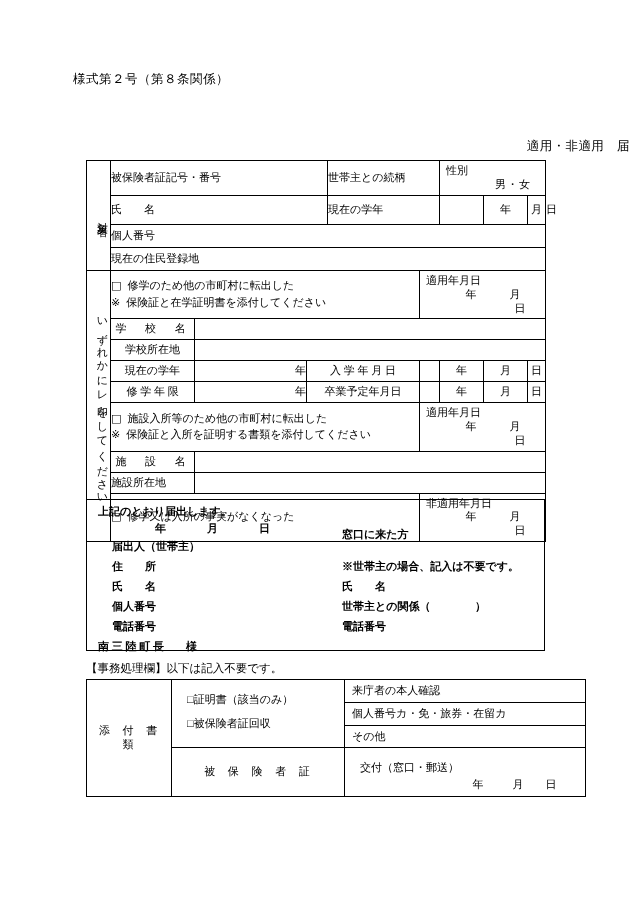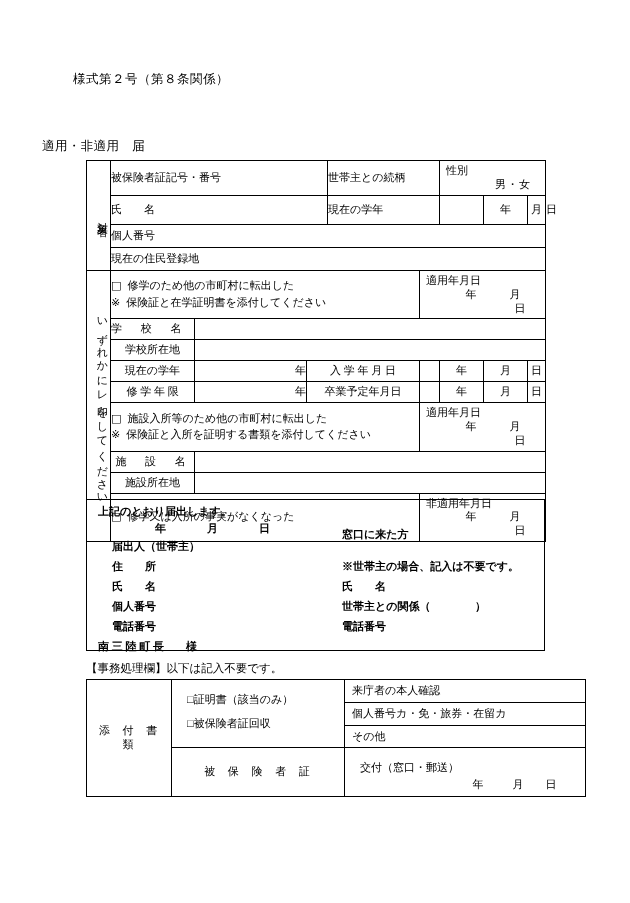--- a/index.html
+++ b/index.html
@@ -8,21 +8,21 @@
     font-family:"Liberation Serif","DejaVu Serif",serif;
     color:#000;
     position:relative;
     overflow:hidden;
   }
   .page{position:absolute;left:0;top:0;width:630px;height:903px;}
 
   .form-no{position:absolute;left:73px;top:71px;font-size:12.5px;letter-spacing:.5px;}
 
   .title1{position:absolute;left:0;top:118px;width:630px;text-align:center;font-size:12.5px;letter-spacing:.4px;padding-left:42px;box-sizing:border-box;}
-  .title2{position:absolute;left:0;top:138px;width:630px;text-align:left;font-size:12.5px;letter-spacing:.4px;padding-left:42px;box-sizing:border-box;}
+  .title2{position:absolute;left:0;top:138px;width:630px;text-align:right;font-size:12.5px;letter-spacing:.4px;padding-left:42px;box-sizing:border-box;}
 
   table.frm{border-collapse:collapse;table-layout:fixed;}
   table.frm td{border:1px solid #000;font-size:11px;padding:0;vertical-align:middle;line-height:1.25;}
 
   
   #main-table{position:absolute;left:86px;top:160px;width:459px;}
 
   .vlabel{
     writing-mode:vertical-rl;
     text-orientation:upright;
@@ -145,21 +145,21 @@
       </td>
       <td colspan="4">
         <div class="cellpad-s" style="padding-bottom:0">適用年月日</div>
         <div class="dateline">
           <span class="d-y">年</span><span class="d-m">月</span><span class="d-d">日</span>
         </div>
       </td>
     </tr>
 
     <tr>
-      <td class="cellpad" style="height:20px">
+      <td class="cellpad" style="text-align:center;height:20px">
         <span class="sp2">学　校　名</span>
       </td>
       <td colspan="7"></td>
     </tr>
 
     <tr>
       <td class="cellpad" style="text-align:center;height:20px">
         <span>学校所在地</span>
       </td>
       <td colspan="7"></td>
@@ -215,21 +215,21 @@
     </tr>
 
     <tr>
       <td class="cellpad" style="text-align:center;height:20px">
         <span class="sp2">施　設　名</span>
       </td>
       <td colspan="7"></td>
     </tr>
 
     <tr>
-      <td class="cellpad" style="text-align:center;height:20px">
+      <td class="cellpad" style="text-align:left;height:20px">
         <span>施設所在地</span>
       </td>
       <td colspan="7"></td>
     </tr>
 
     <tr>
       <td colspan="4" class="twoline" style="height:34px">
         <span class="chkrow">
           <span class="chk">□</span><span>修学又は入所の事実がなくなった</span>
         </span>

